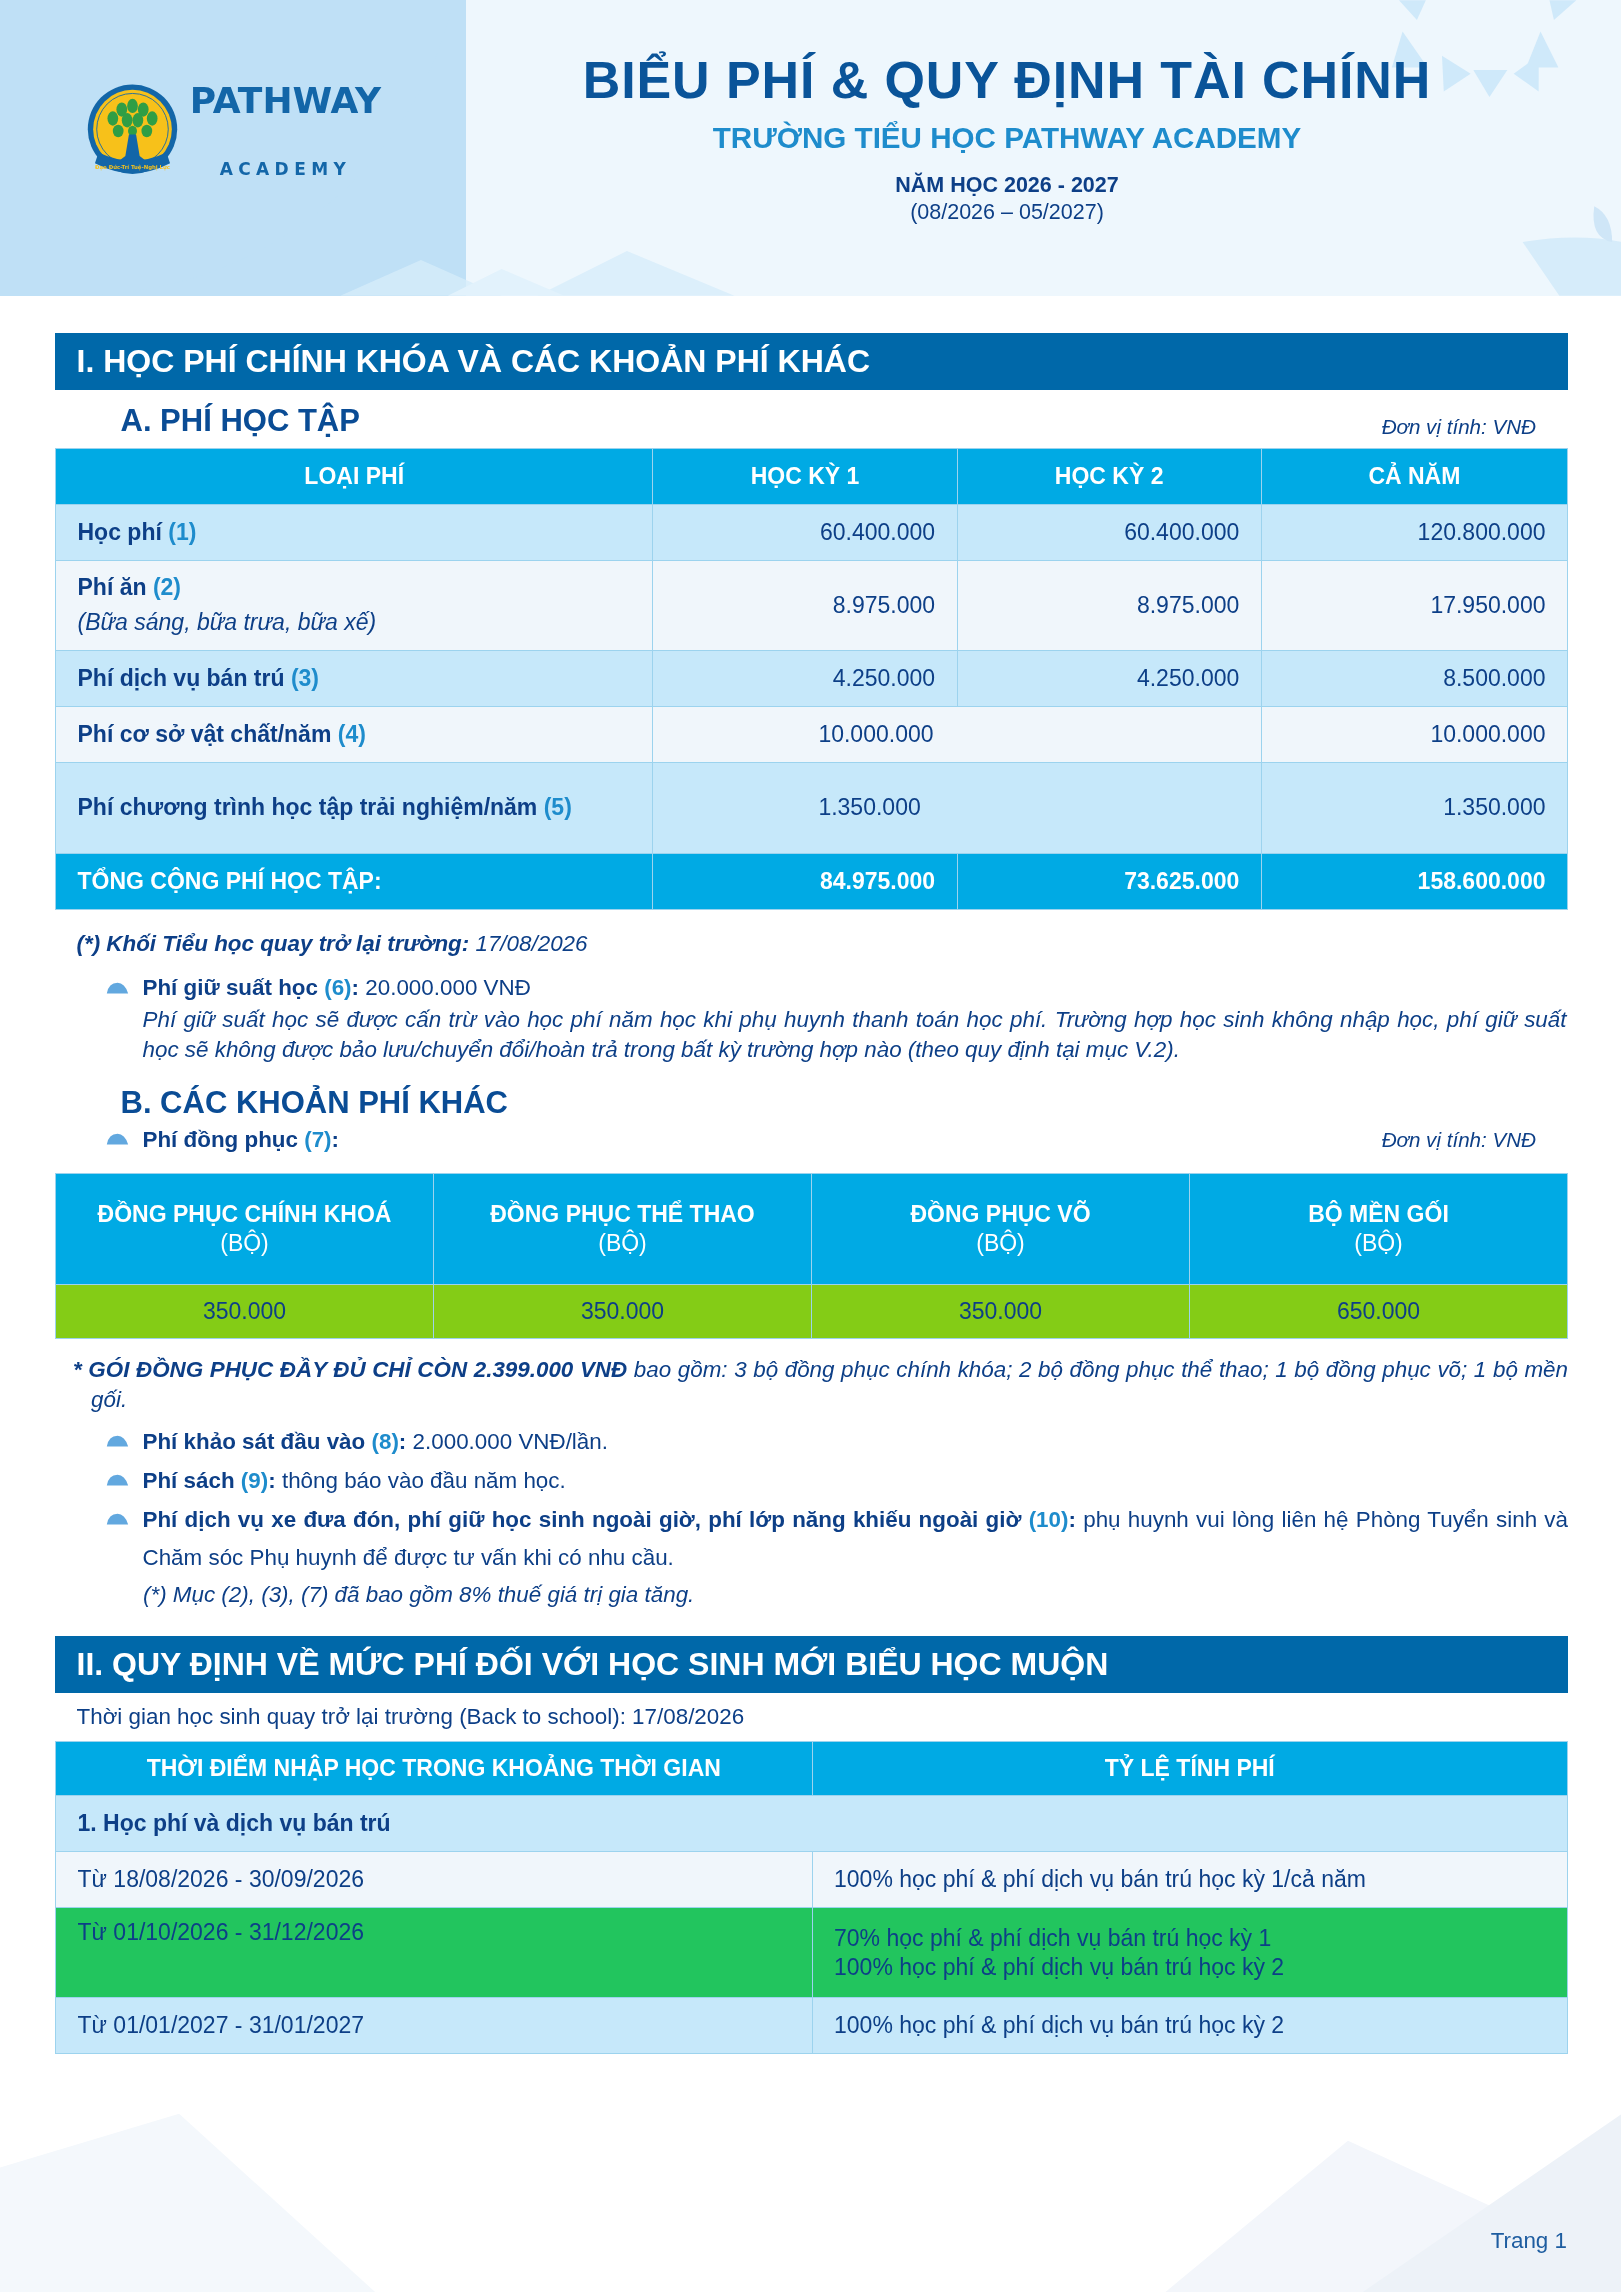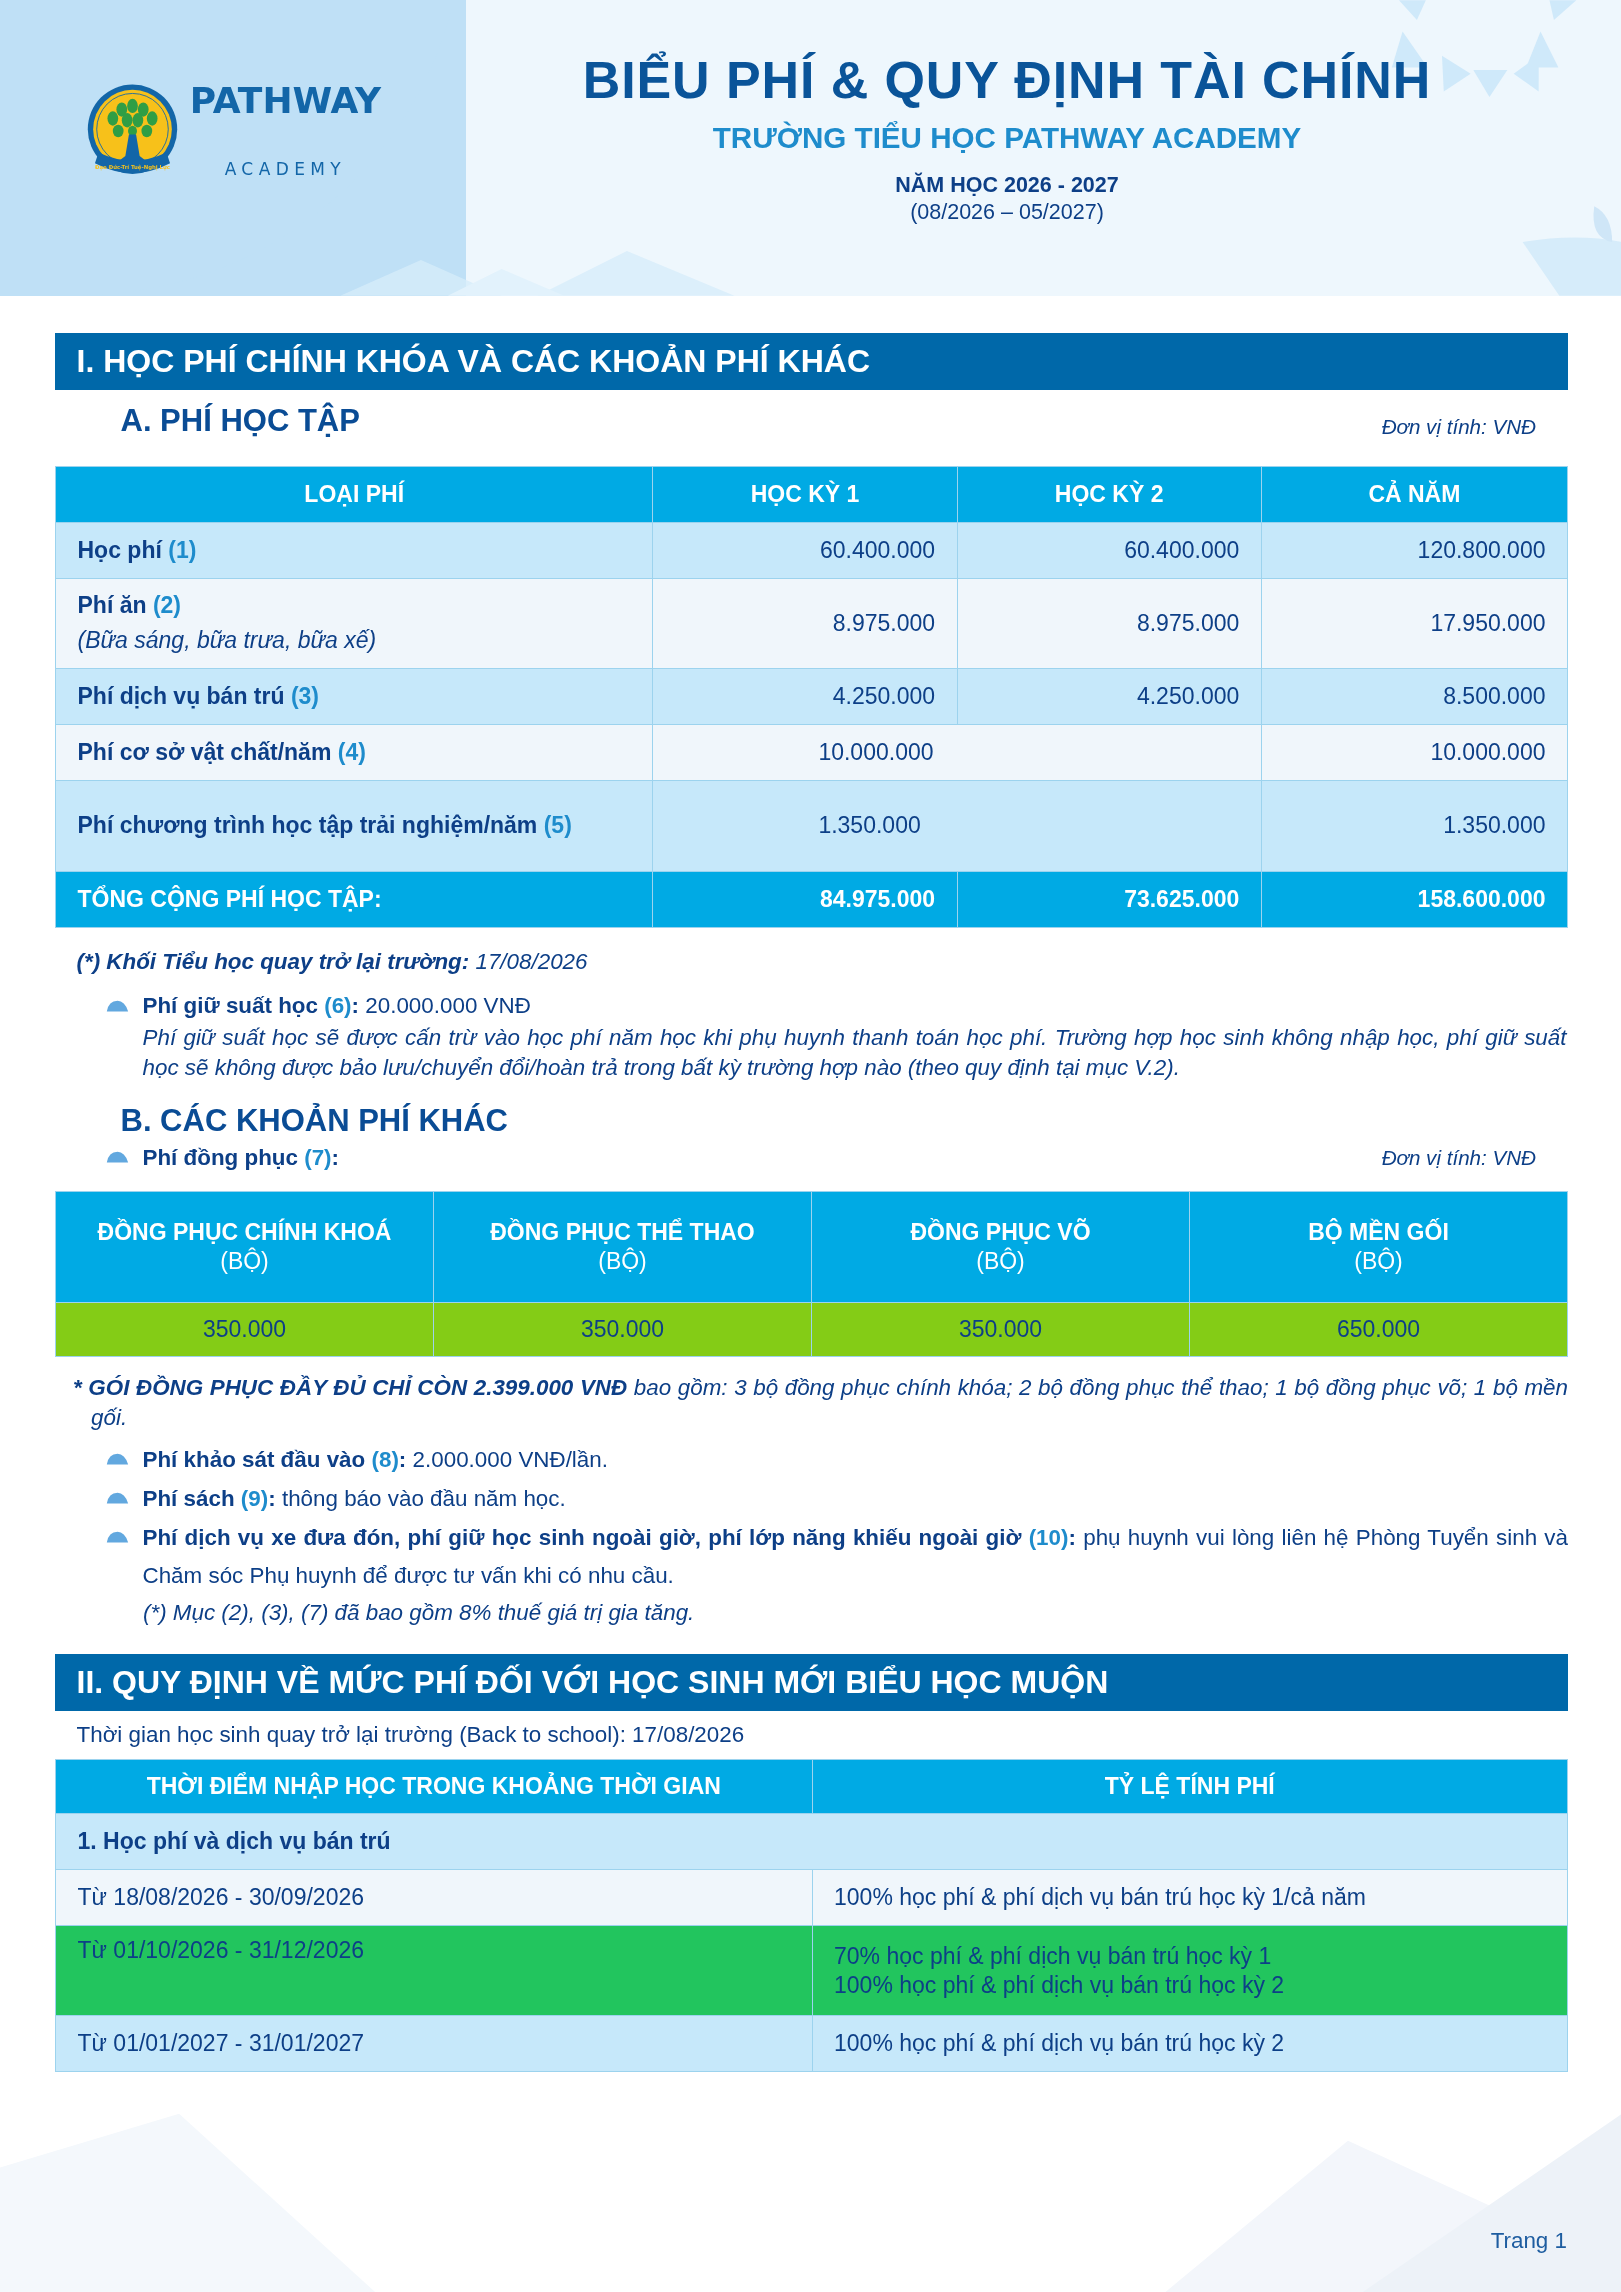--- a/index.html
+++ b/index.html
@@ -9,21 +9,21 @@
   
   .header { position: absolute; left: 0; top: 0; width: 1622px; height: 296px; background: #eef7fd; overflow: hidden; }
   .header-blob { position: absolute; left: -72px; top: -233px; width: 537px; height: 528px;
                  background: #bfe0f6; border-bottom-right-radius: 385px; }
   .header-blob2 { position: absolute; left: 0; top: 0; width: 466px; height: 296px; background: #bfe0f6; }
   .header-deco { position: absolute; left: 0; top: 0; }
   .logo { position: absolute; left: 86px; top: 79px; display: flex; align-items: center; }
   .logo-emblem { width: 93px; height: 104px; }
   .logo-text { margin-left: 10.7px; display: flex; flex-direction: column; align-items: center; }
   .logo-name { font-family: "DejaVu Sans", sans-serif; font-weight: bold; font-size: 36px; color: #1366a8; letter-spacing: 0px; line-height: 38px; }
-  .logo-sub { font-family: "DejaVu Sans", sans-serif; font-weight: normal; font-size: 17px; color: #1366a8; letter-spacing: 5.4px; line-height: 19.7px; margin-top: 40px; }
+  .logo-sub { font-family: "DejaVu Sans", sans-serif; font-weight: bold; font-size: 17px; color: #1366a8; letter-spacing: 5.4px; line-height: 19.7px; margin-top: 40px; }
 
   .title-block { position: absolute; left: 537px; top: 49px; width: 940px; text-align: center; }
   .main-title { font-weight: bold; font-size: 52px; color: #0a5499; letter-spacing: 0.9px; line-height: 63px; }
   .sub-title { font-weight: bold; font-size: 29.6px; color: #1e8ccc; margin-top: 8px; line-height: 36px; }
   .year { font-weight: bold; font-size: 21.5px; color: #0d3f87; margin-top: 16px; line-height: 27px; }
   .period { font-size: 21.5px; color: #0d3f87; line-height: 27px; }
 
   
   .content { position: absolute; left: 55px; top: 333px; width: 1513px; }
   .section-bar { background: #0068a9; color: #ffffff; font-weight: bold; font-size: 32px; height: 57px; line-height: 57px; padding-left: 21.5px; }
@@ -125,21 +125,21 @@
 </div>
 
 <div class="content">
   <div class="section-bar">I. HỌC PHÍ CHÍNH KHÓA VÀ CÁC KHOẢN PHÍ KHÁC</div>
 
   <div class="sub-head-row" style="margin-top:12.5px;">
     <div class="sub-head">A. PHÍ HỌC TẬP</div>
     <div class="unit">Đơn vị tính: VNĐ</div>
   </div>
 
-  <table class="tA" style="margin-top:27px;padding-left:25px;">
+  <table class="tA" style="margin-top:9px;padding-left:25px;">
     <colgroup>
         <col style="width:597px">
         <col style="width:304px">
         <col style="width:304px">
         <col style="width:306px">
       </colgroup>
     <thead>
       <tr>
         <th>LOẠI PHÍ</th>
         <th>HỌC KỲ 1</th>

